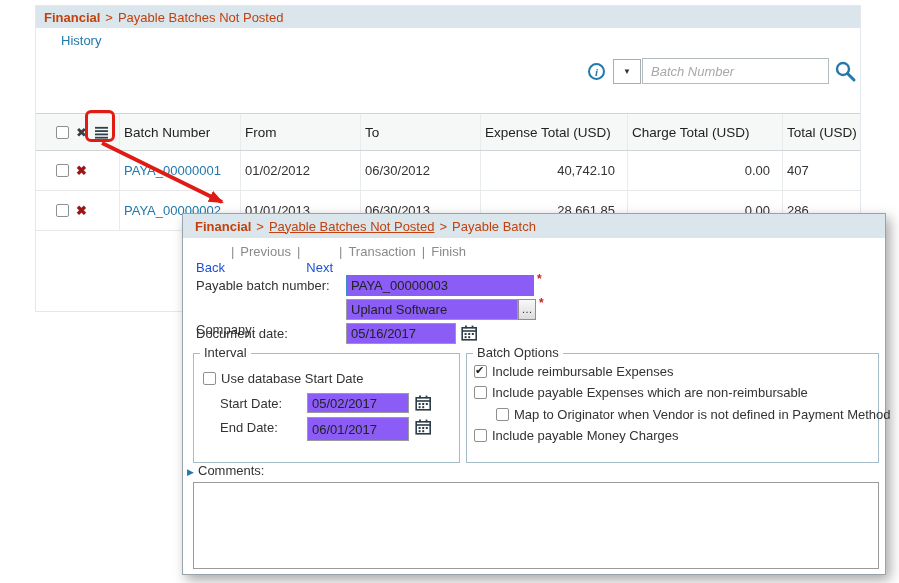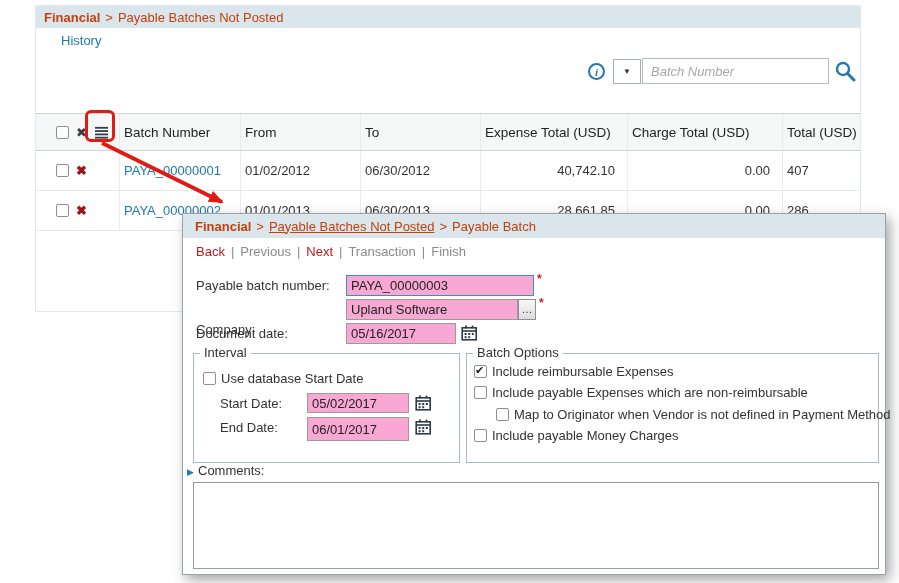--- a/index.html
+++ b/index.html
@@ -45,27 +45,27 @@
   .blink { color:#2179ac; cursor:pointer; }
 
   .cb { appearance:none; -webkit-appearance:none; width:13px; height:13px; border:1px solid #8f8f8f;
         background:#fff; border-radius:2px; position:relative; cursor:pointer; flex:none; }
   .cb:checked::after { content:"\2714"; position:absolute; left:0; top:-2px; font-size:11px; color:#1d1d1d; }
 
   .dialog { left:182px; top:213px; width:704px; height:362px; border:1px solid #9aa3a8;
             box-shadow:4px 5px 12px rgba(0,0,0,.35); z-index:10; }
   .dialog .bar { height:24px; padding-left:12px; }
   .nav { position:absolute; left:13px; top:30px; font-size:13px; display:flex; gap:6px; }
-  .nav .lk { color:#b91c1c; cursor:pointer; }
+  .nav .lk { color:#1d4ed8; cursor:pointer;margin-top:16px; }
   .nav .dis { color:#8a8a8a; }
   .nav .pipe { color:#8a8a8a; }
 
   .flabel { position:absolute; font-size:13px; color:#333; white-space:nowrap; }
   .ftxt { position:absolute; height:21px; border:1px solid #9b9b9b; padding:0 4px; font-size:13px;
-          color:#222; font-family:inherit; background:#f9a8d4; }
+          color:#222; font-family:inherit; background:#8b5cf6; }
   .focus { border-color:#3e8ec6; }
   .req { position:absolute; color:#cc1f1f; font-size:12px; font-weight:bold; }
   .browse { position:absolute; width:18px; height:21px; border:1px solid #8f8f8f;
             background:linear-gradient(#f8f8f8,#dcdcdc); font-size:11px; text-align:center;
             cursor:pointer; color:#333; font-family:inherit; line-height:17px; }
   .calbtn { position:absolute; width:17px; height:16px; cursor:pointer; background:none; border:none; padding:0; }
 
   .fieldset { position:absolute; border:1px solid #a4bcc7; background:#fff; }
   .legend { position:absolute; top:-9px; left:6px; background:#fff; padding:0 4px; font-size:13px; color:#333; white-space:nowrap; }
   .opt { position:absolute; display:flex; align-items:center; gap:5px; font-size:13px; color:#333; white-space:nowrap; }

